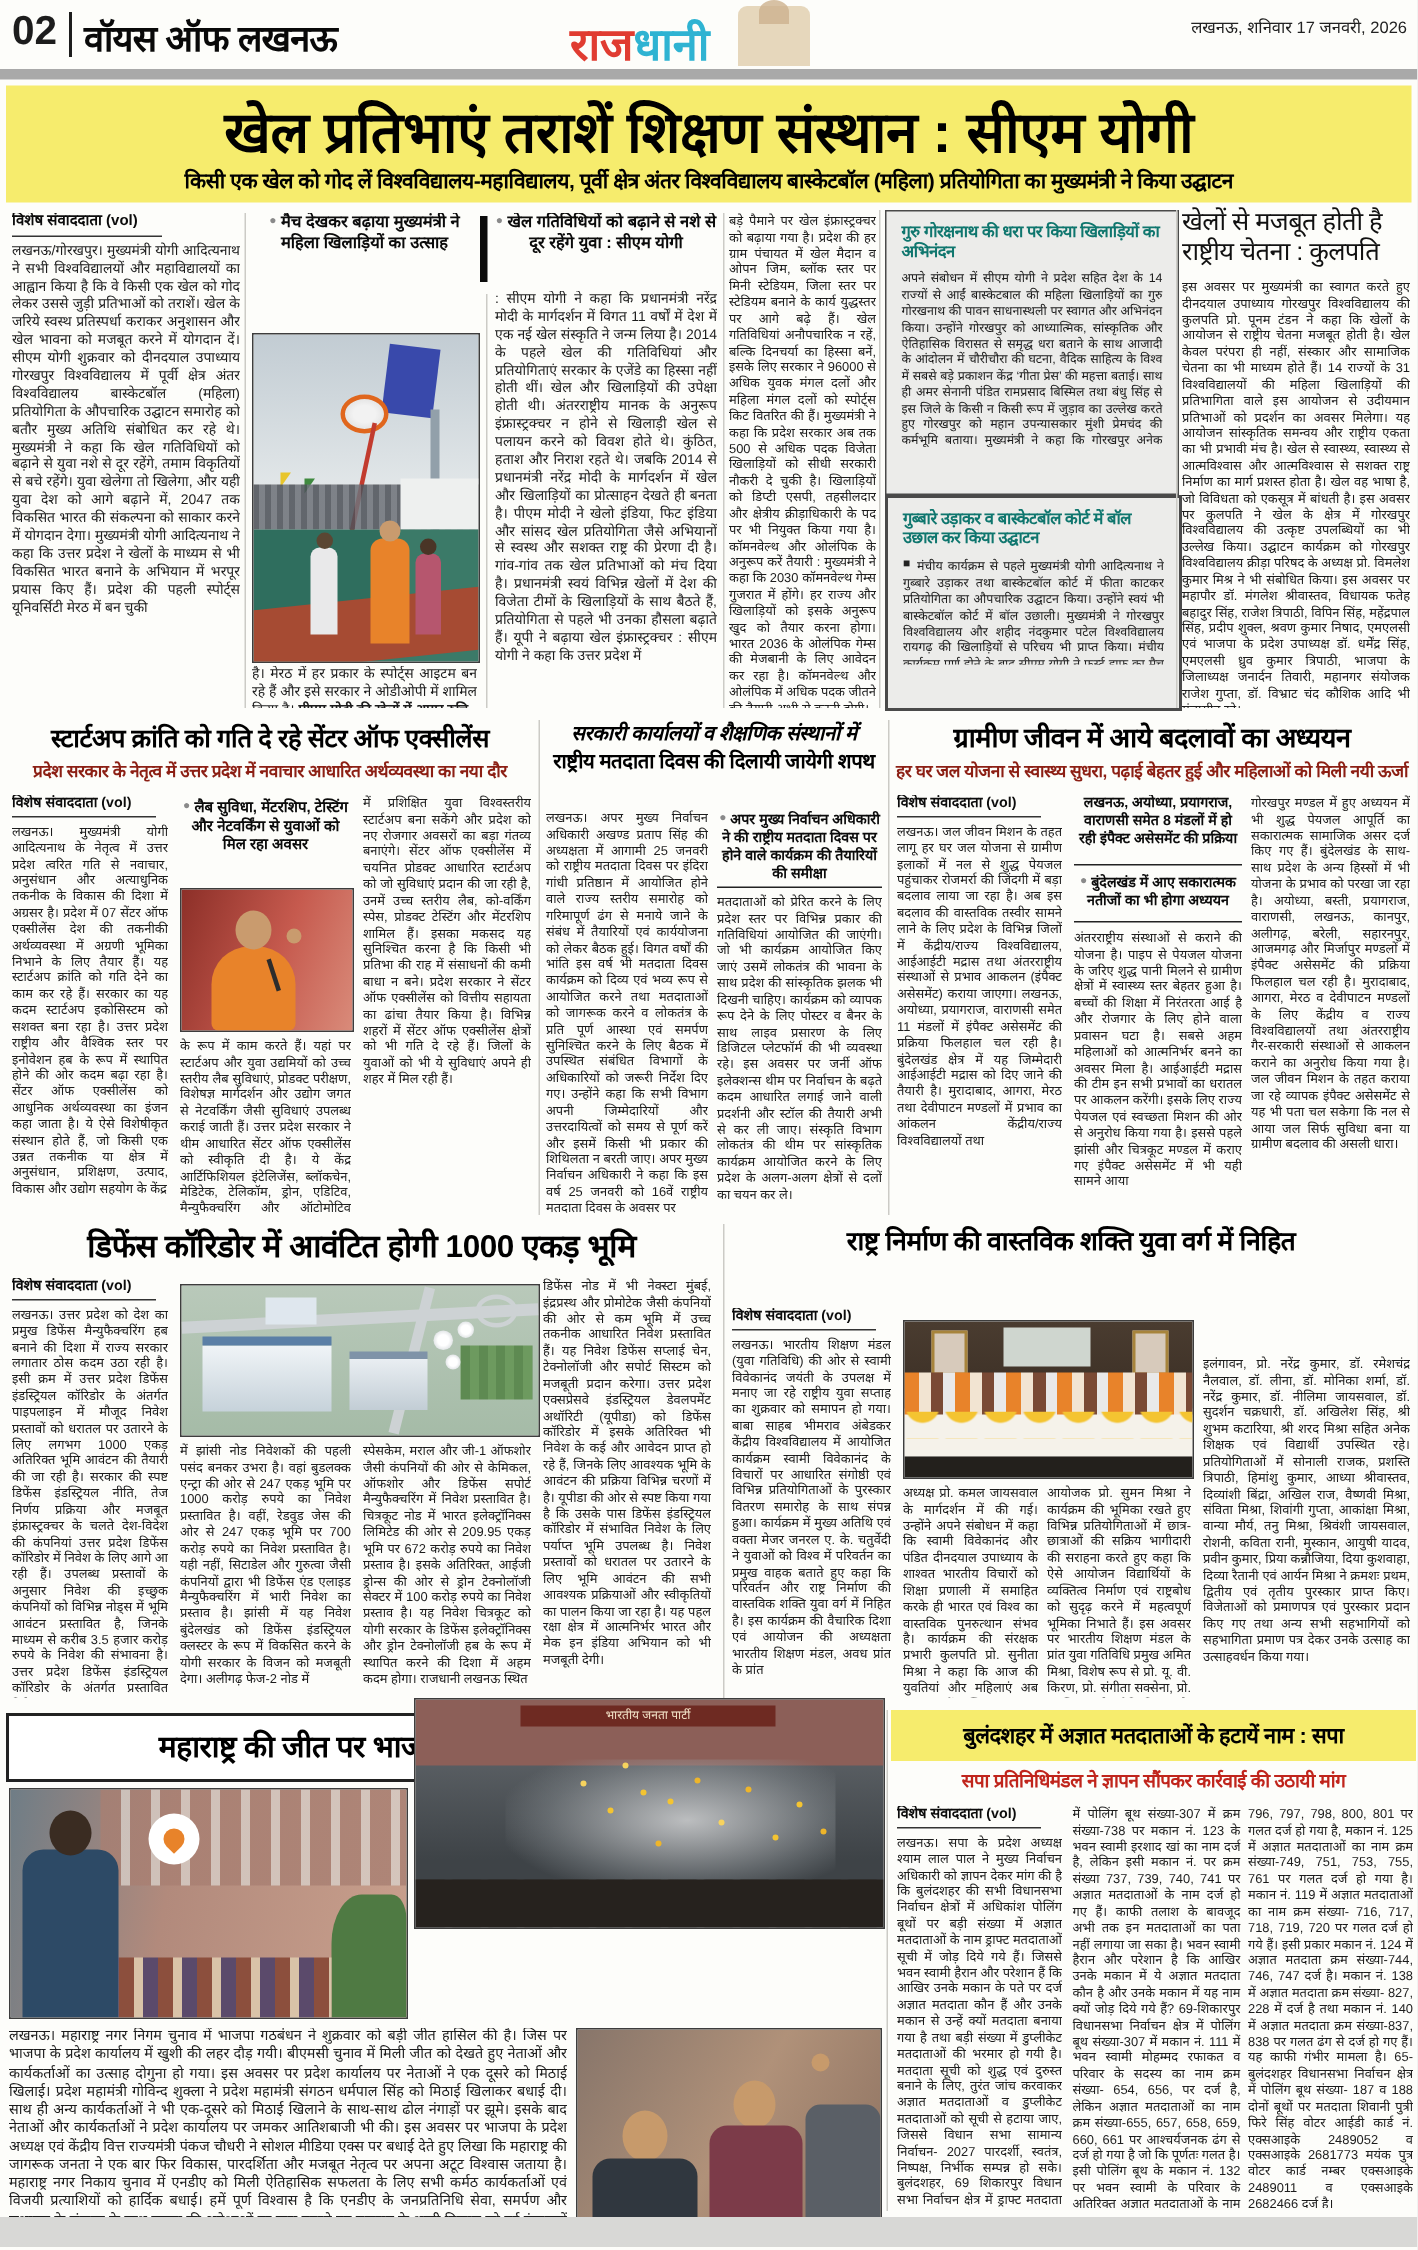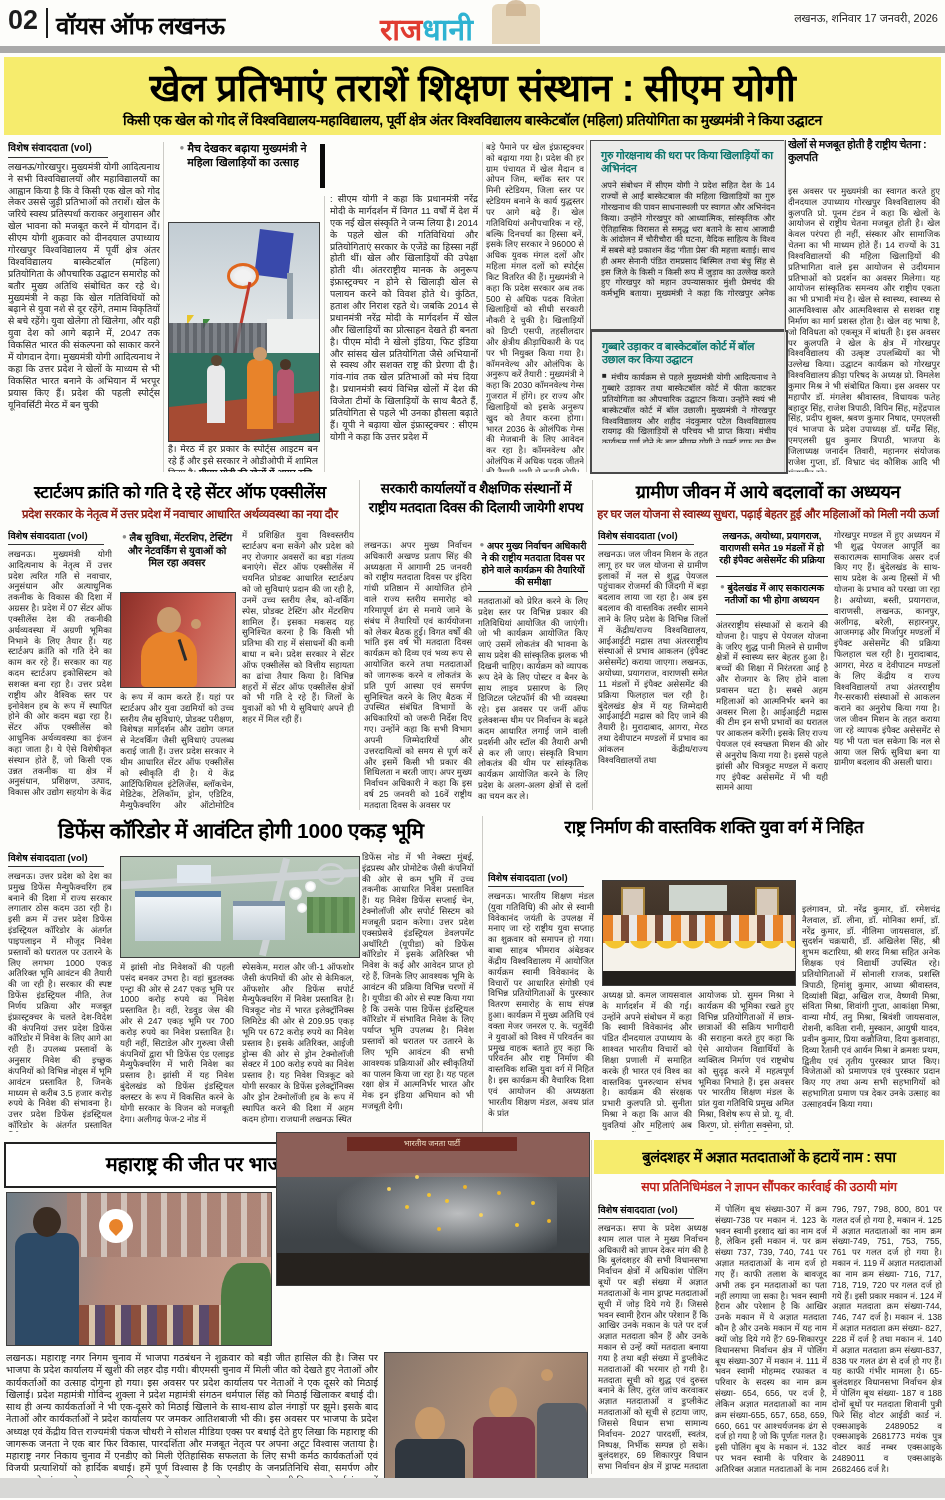--- a/index.html
+++ b/index.html
@@ -73,37 +73,41 @@
     <div class="abs" style="left:108px;top:146px;width:17px;height:54px;background:#b6566e;border-radius:6px 6px 0 0;"></div>
     <div class="abs" style="left:111px;top:136px;width:11px;height:11px;background:#4a3526;border-radius:50%;"></div>
   </div>
   <div class="abs jtxt" style="left:168px;top:444px;width:150px;height:28px;">
     <span>है। मेरठ में हर प्रकार के स्पोर्ट्स आइटम बन रहे हैं और इसे सरकार ने ओडीओपी में शामिल किया है।</span>
     <b>पीएम मोदी की खेलों में अपार रुचि</b>
   </div>
 
   <div class="abs" style="left:320px;top:144px;width:5px;height:44px;background:#0b0b0b;"></div>
 
+  <div class="abs bhead" style="left:330px;top:142px;width:148px;height:46px;font-size:11px;">
+    <span class="bdot">●</span>
+    <span>खेल गतिविधियों को बढ़ाने से नशे से दूर रहेंगे युवा : सीएम योगी</span>
+  </div>
   <div class="abs jtxt" style="left:330px;top:194px;width:148px;height:278px;">: सीएम योगी ने कहा कि प्रधानमंत्री नरेंद्र मोदी के मार्गदर्शन में विगत 11 वर्षों में देश में एक नई खेल संस्कृति ने जन्म लिया है। 2014 के पहले खेल की गतिविधियां और प्रतियोगिताएं सरकार के एजेंडे का हिस्सा नहीं होती थीं। खेल और खिलाड़ियों की उपेक्षा होती थी। अंतरराष्ट्रीय मानक के अनुरूप इंफ्रास्ट्रक्चर न होने से खिलाड़ी खेल से पलायन करने को विवश होते थे। कुंठित, हताश और निराश रहते थे। जबकि 2014 से प्रधानमंत्री नरेंद्र मोदी के मार्गदर्शन में खेल और खिलाड़ियों का प्रोत्साहन देखते ही बनता है। पीएम मोदी ने खेलो इंडिया, फिट इंडिया और सांसद खेल प्रतियोगिता जैसे अभियानों से स्वस्थ और सशक्त राष्ट्र की प्रेरणा दी है। गांव-गांव तक खेल प्रतिभाओं को मंच दिया है। प्रधानमंत्री स्वयं विभिन्न खेलों में देश की विजेता टीमों के खिलाड़ियों के साथ बैठते हैं, प्रतियोगिता से पहले भी उनका हौसला बढ़ाते हैं। यूपी ने बढ़ाया खेल इंफ्रास्ट्रक्चर : सीएम योगी ने कहा कि उत्तर प्रदेश में</div>
 
   <div class="abs jtxt sm" style="left:486px;top:142px;width:98px;height:330px;">बड़े पैमाने पर खेल इंफ्रास्ट्रक्चर को बढ़ाया गया है। प्रदेश की हर ग्राम पंचायत में खेल मैदान व ओपन जिम, ब्लॉक स्तर पर मिनी स्टेडियम, जिला स्तर पर स्टेडियम बनाने के कार्य युद्धस्तर पर आगे बढ़े हैं। खेल गतिविधियां अनौपचारिक न रहें, बल्कि दिनचर्या का हिस्सा बनें, इसके लिए सरकार ने 96000 से अधिक युवक मंगल दलों और महिला मंगल दलों को स्पोर्ट्स किट वितरित की हैं। मुख्यमंत्री ने कहा कि प्रदेश सरकार अब तक 500 से अधिक पदक विजेता खिलाड़ियों को सीधी सरकारी नौकरी दे चुकी है। खिलाड़ियों को डिप्टी एसपी, तहसीलदार और क्षेत्रीय क्रीड़ाधिकारी के पद पर भी नियुक्त किया गया है। कॉमनवेल्थ और ओलंपिक के अनुरूप करें तैयारी : मुख्यमंत्री ने कहा कि 2030 कॉमनवेल्थ गेम्स गुजरात में होंगे। हर राज्य और खिलाड़ियों को इसके अनुरूप खुद को तैयार करना होगा। भारत 2036 के ओलंपिक गेम्स की मेजबानी के लिए आवेदन कर रहा है। कॉमनवेल्थ और ओलंपिक में अधिक पदक जीतने की तैयारी अभी से करनी होगी।</div>
 
   <div class="storybox" style="left:590px;top:140px;width:174px;height:172px;">
     <div class="btitle">गुरु गोरक्षनाथ की धरा पर किया खिलाड़ियों का अभिनंदन</div>
     <div class="btext" style="height:118px;overflow:hidden;">अपने संबोधन में सीएम योगी ने प्रदेश सहित देश के 14 राज्यों से आईं बास्केटबाल की महिला खिलाड़ियों का गुरु गोरखनाथ की पावन साधनास्थली पर स्वागत और अभिनंदन किया। उन्होंने गोरखपुर को आध्यात्मिक, सांस्कृतिक और ऐतिहासिक विरासत से समृद्ध धरा बताने के साथ आजादी के आंदोलन में चौरीचौरा की घटना, वैदिक साहित्य के विश्व में सबसे बड़े प्रकाशन केंद्र ‘गीता प्रेस’ की महत्ता बताई। साथ ही अमर सेनानी पंडित रामप्रसाद बिस्मिल तथा बंधु सिंह से इस जिले के किसी न किसी रूप में जुड़ाव का उल्लेख करते हुए गोरखपुर को महान उपन्यासकार मुंशी प्रेमचंद की कर्मभूमि बताया। मुख्यमंत्री ने कहा कि गोरखपुर अनेक विभूतियों की पावन धरा है। मंचीय कार्यक्रम के दौरान मुख्यमंत्री ने गोरखपुर विश्वविद्यालय क्रीड़ा परिषद की खेल विवरणिका का विमोचन भी किया।</div>
   </div>
   <div class="storybox" style="left:590px;top:330px;width:174px;height:124px;border-width:2px;">
     <div class="btitle">गुब्बारे उड़ाकर व बास्केटबॉल कोर्ट में बॉल उछाल कर किया उद्घाटन</div>
     <div class="btext" style="height:72px;overflow:hidden;">
       <span class="bdot" style="color:#222;">■</span>
       <span>मंचीय कार्यक्रम से पहले मुख्यमंत्री योगी आदित्यनाथ ने गुब्बारे उड़ाकर तथा बास्केटबॉल कोर्ट में फीता काटकर प्रतियोगिता का औपचारिक उद्घाटन किया। उन्होंने स्वयं भी बास्केटबॉल कोर्ट में बॉल उछाली। मुख्यमंत्री ने गोरखपुर विश्वविद्यालय और शहीद नंदकुमार पटेल विश्वविद्यालय रायगढ़ की खिलाड़ियों से परिचय भी प्राप्त किया। मंचीय कार्यक्रम पूर्ण होने के बाद सीएम योगी ने फर्स्ट हाफ का मैच देखा और ताली बजाकर खिलाड़ियों का उत्साह बढ़ाया।</span>
     </div>
   </div>
 
-  <div class="abs" style="left:788px;top:138px;width:152px;height:44px;font-weight:bold;font-size:11px;line-height:1.2;letter-spacing:-0.4px;overflow:hidden;">
+  <div class="abs" style="left:788px;top:138px;width:152px;height:44px;font-weight:normal;font-size:17px;line-height:1.2;letter-spacing:-0.4px;overflow:hidden;">
     <span>खेलों से मजबूत होती है राष्ट्रीय चेतना : कुलपति</span>
   </div>
   <div class="abs jtxt sm" style="left:788px;top:186px;width:152px;height:286px;">इस अवसर पर मुख्यमंत्री का स्वागत करते हुए दीनदयाल उपाध्याय गोरखपुर विश्वविद्यालय की कुलपति प्रो. पूनम टंडन ने कहा कि खेलों के आयोजन से राष्ट्रीय चेतना मजबूत होती है। खेल केवल परंपरा ही नहीं, संस्कार और सामाजिक चेतना का भी माध्यम होते हैं। 14 राज्यों के 31 विश्वविद्यालयों की महिला खिलाड़ियों की प्रतिभागिता वाले इस आयोजन से उदीयमान प्रतिभाओं को प्रदर्शन का अवसर मिलेगा। यह आयोजन सांस्कृतिक समन्वय और राष्ट्रीय एकता का भी प्रभावी मंच है। खेल से स्वास्थ्य, स्वास्थ्य से आत्मविश्वास और आत्मविश्वास से सशक्त राष्ट्र निर्माण का मार्ग प्रशस्त होता है। खेल वह भाषा है, जो विविधता को एकसूत्र में बांधती है। इस अवसर पर कुलपति ने खेल के क्षेत्र में गोरखपुर विश्वविद्यालय की उत्कृष्ट उपलब्धियों का भी उल्लेख किया। उद्घाटन कार्यक्रम को गोरखपुर विश्वविद्यालय क्रीड़ा परिषद के अध्यक्ष प्रो. विमलेश कुमार मिश्र ने भी संबोधित किया। इस अवसर पर महापौर डॉ. मंगलेश श्रीवास्तव, विधायक फतेह बहादुर सिंह, राजेश त्रिपाठी, विपिन सिंह, महेंद्रपाल सिंह, प्रदीप शुक्ल, श्रवण कुमार निषाद, एमएलसी एवं भाजपा के प्रदेश उपाध्यक्ष डॉ. धर्मेंद्र सिंह, एमएलसी ध्रुव कुमार त्रिपाठी, भाजपा के जिलाध्यक्ष जनार्दन तिवारी, महानगर संयोजक राजेश गुप्ता, डॉ. विभ्राट चंद कौशिक आदि भी मंचासीन रहे।</div>
 
   <div class="vr" style="left:163px;top:142px;height:330px;"></div>
   <div class="vr" style="left:324px;top:196px;height:276px;"></div>
   <div class="vr" style="left:482px;top:142px;height:330px;"></div>
   <div class="vr" style="left:586px;top:140px;height:332px;"></div>
   <div class="vr" style="left:784px;top:140px;height:332px;"></div>
 
@@ -121,38 +125,38 @@
     <div class="abs" style="left:0;top:0;width:114px;height:94px;background:linear-gradient(110deg,#8c2f28,#c65a4e 55%,#d98b7a);"></div>
     <div class="abs" style="left:20px;top:38px;width:56px;height:56px;background:#e8832a;border-radius:45% 45% 8% 8%;"></div>
     <div class="abs" style="left:36px;top:14px;width:24px;height:26px;background:#c99b6e;border-radius:50%;"></div>
     <div class="abs" style="left:70px;top:26px;width:10px;height:10px;background:#c99b6e;border-radius:50%;"></div>
     <div class="abs" style="left:60px;top:46px;width:3px;height:22px;background:#2c2c2c;transform:rotate(-18deg);"></div>
   </div>
   <div class="abs jtxt sm" style="left:120px;top:692px;width:114px;height:118px;">के रूप में काम करते हैं। यहां पर स्टार्टअप और युवा उद्यमियों को उच्च स्तरीय लैब सुविधाएं, प्रोडक्ट परीक्षण, विशेषज्ञ मार्गदर्शन और उद्योग जगत से नेटवर्किंग जैसी सुविधाएं उपलब्ध कराई जाती हैं। उत्तर प्रदेश सरकार ने थीम आधारित सेंटर ऑफ एक्सीलेंस को स्वीकृति दी है। ये केंद्र आर्टिफिशियल इंटेलिजेंस, ब्लॉकचेन, मेडिटेक, टेलिकॉम, ड्रोन, एडिटिव, मैन्युफैक्चरिंग और ऑटोमोटिव टेक्नोलॉजी जैसे क्षेत्रों पर केंद्रित हैं। इन अत्याधुनिक क्षेत्रों</div>
   <div class="abs jtxt sm" style="left:242px;top:530px;width:112px;height:280px;">में प्रशिक्षित युवा विश्वस्तरीय स्टार्टअप बना सकेंगे और प्रदेश को नए रोजगार अवसरों का बड़ा गंतव्य बनाएंगे। सेंटर ऑफ एक्सीलेंस में चयनित प्रोडक्ट आधारित स्टार्टअप को जो सुविधाएं प्रदान की जा रही है, उनमें उच्च स्तरीय लैब, को-वर्किंग स्पेस, प्रोडक्ट टेस्टिंग और मेंटरशिप शामिल हैं। इसका मकसद यह सुनिश्चित करना है कि किसी भी प्रतिभा की राह में संसाधनों की कमी बाधा न बने। प्रदेश सरकार ने सेंटर ऑफ एक्सीलेंस को वित्तीय सहायता का ढांचा तैयार किया है। विभिन्न शहरों में सेंटर ऑफ एक्सीलेंस क्षेत्रों को भी गति दे रहे हैं। जिलों के युवाओं को भी ये सुविधाएं अपने ही शहर में मिल रही हैं।</div>
 
   <div class="vr" style="left:359px;top:480px;height:330px;"></div>
-  <div class="abs hl" style="left:364px;top:479px;width:224px;font-size:13.5px;">सरकारी कार्यालयों व शैक्षणिक संस्थानों में</div>
+  <div class="abs hl" style="left:364px;top:479px;width:224px;font-size:13.5px;font-style:italic;">सरकारी कार्यालयों व शैक्षणिक संस्थानों में</div>
   <div class="abs hl" style="left:364px;top:498px;width:224px;font-size:13.5px;">राष्ट्रीय मतदाता दिवस की दिलायी जायेगी शपथ</div>
   <div class="abs jtxt sm" style="left:364px;top:540px;width:108px;height:270px;">लखनऊ। अपर मुख्य निर्वाचन अधिकारी अखण्ड प्रताप सिंह की अध्यक्षता में आगामी 25 जनवरी को राष्ट्रीय मतदाता दिवस पर इंदिरा गांधी प्रतिष्ठान में आयोजित होने वाले राज्य स्तरीय समारोह को गरिमापूर्ण ढंग से मनाये जाने के संबंध में तैयारियों एवं कार्ययोजना को लेकर बैठक हुई। विगत वर्षों की भांति इस वर्ष भी मतदाता दिवस कार्यक्रम को दिव्य एवं भव्य रूप से आयोजित करने तथा मतदाताओं को जागरूक करने व लोकतंत्र के प्रति पूर्ण आस्था एवं समर्पण सुनिश्चित करने के लिए बैठक में उपस्थित संबंधित विभागों के अधिकारियों को जरूरी निर्देश दिए गए। उन्होंने कहा कि सभी विभाग अपनी जिम्मेदारियों और उत्तरदायित्वों को समय से पूर्ण करें और इसमें किसी भी प्रकार की शिथिलता न बरती जाए। अपर मुख्य निर्वाचन अधिकारी ने कहा कि इस वर्ष 25 जनवरी को 16वें राष्ट्रीय मतदाता दिवस के अवसर पर</div>
   <div class="abs bhead" style="left:478px;top:540px;width:110px;height:48px;font-size:9.5px;border-bottom:1.5px solid #222;padding-bottom:3px;">
     <span class="bdot">●</span>
     <span>अपर मुख्य निर्वाचन अधिकारी ने की राष्ट्रीय मतदाता दिवस पर होने वाले कार्यक्रम की तैयारियों की समीक्षा</span>
   </div>
   <div class="abs jtxt sm" style="left:478px;top:596px;width:110px;height:214px;">मतदाताओं को प्रेरित करने के लिए प्रदेश स्तर पर विभिन्न प्रकार की गतिविधियां आयोजित की जाएंगी। जो भी कार्यक्रम आयोजित किए जाएं उसमें लोकतंत्र की भावना के साथ प्रदेश की सांस्कृतिक झलक भी दिखनी चाहिए। कार्यक्रम को व्यापक रूप देने के लिए पोस्टर व बैनर के साथ लाइव प्रसारण के लिए डिजिटल प्लेटफॉर्म की भी व्यवस्था रहे। इस अवसर पर जर्नी ऑफ इलेक्शन्स थीम पर निर्वाचन के बढ़ते कदम आधारित लगाई जाने वाली प्रदर्शनी और स्टॉल की तैयारी अभी से कर ली जाए। संस्कृति विभाग लोकतंत्र की थीम पर सांस्कृतिक कार्यक्रम आयोजित करने के लिए प्रदेश के अलग-अलग क्षेत्रों से दलों का चयन कर ले।</div>
 
   <div class="vr" style="left:592px;top:480px;height:330px;"></div>
   <div class="abs hl" style="left:596px;top:479px;width:344px;font-size:18px;">ग्रामीण जीवन में आये बदलावों का अध्ययन</div>
   <div class="abs hl" style="left:596px;top:506px;width:344px;font-size:11.5px;color:#8c1f14;">हर घर जल योजना से स्वास्थ्य सुधरा, पढ़ाई बेहतर हुई और महिलाओं को मिली नयी ऊर्जा</div>
   <div class="abs jtxt sm" style="left:598px;top:530px;width:110px;height:280px;">
     <span class="byline" style="font-size:9.5px;">विशेष संवाददाता (vol)</span>
     <div>लखनऊ। जल जीवन मिशन के तहत लागू हर घर जल योजना से ग्रामीण इलाकों में नल से शुद्ध पेयजल पहुंचाकर रोजमर्रा की जिंदगी में बड़ा बदलाव लाया जा रहा है। अब इस बदलाव की वास्तविक तस्वीर सामने लाने के लिए प्रदेश के विभिन्न जिलों में केंद्रीय/राज्य विश्वविद्यालय, आईआईटी मद्रास तथा अंतरराष्ट्रीय संस्थाओं से प्रभाव आकलन (इंपैक्ट असेसमेंट) कराया जाएगा। लखनऊ, अयोध्या, प्रयागराज, वाराणसी समेत 11 मंडलों में इंपैक्ट असेसमेंट की प्रक्रिया फिलहाल चल रही है। बुंदेलखंड क्षेत्र में यह जिम्मेदारी आईआईटी मद्रास को दिए जाने की तैयारी है। मुरादाबाद, आगरा, मेरठ तथा देवीपाटन मण्डलों में प्रभाव का आंकलन केंद्रीय/राज्य विश्वविद्यालयों तथा</div>
   </div>
   <div class="abs bhead" style="left:716px;top:530px;width:112px;height:44px;font-size:9.5px;border-bottom:1.5px solid #222;padding-bottom:2px;">
-    <span>लखनऊ, अयोध्या, प्रयागराज, वाराणसी समेत 19 मंडलों में हो रही इंपैक्ट असेसमेंट की प्रक्रिया</span>
+    <span>लखनऊ, अयोध्या, प्रयागराज, वाराणसी समेत 8 मंडलों में हो रही इंपैक्ट असेसमेंट की प्रक्रिया</span>
   </div>
   <div class="abs bhead" style="left:716px;top:582px;width:112px;height:30px;font-size:9.5px;border-bottom:1.5px solid #222;padding-bottom:2px;">
     <span class="bdot">●</span>
     <span>बुंदेलखंड में आए सकारात्मक नतीजों का भी होगा अध्ययन</span>
   </div>
   <div class="abs jtxt sm" style="left:716px;top:620px;width:112px;height:190px;">अंतरराष्ट्रीय संस्थाओं से कराने की योजना है। पाइप से पेयजल योजना के जरिए शुद्ध पानी मिलने से ग्रामीण क्षेत्रों में स्वास्थ्य स्तर बेहतर हुआ है। बच्चों की शिक्षा में निरंतरता आई है और रोजगार के लिए होने वाला प्रवासन घटा है। सबसे अहम महिलाओं को आत्मनिर्भर बनने का अवसर मिला है। आईआईटी मद्रास की टीम इन सभी प्रभावों का धरातल पर आकलन करेंगी। इसके लिए राज्य पेयजल एवं स्वच्छता मिशन की ओर से अनुरोध किया गया है। इससे पहले झांसी और चित्रकूट मण्डल में कराए गए इंपैक्ट असेसमेंट में भी यही सामने आया</div>
   <div class="abs jtxt sm" style="left:834px;top:530px;width:106px;height:280px;">गोरखपुर मण्डल में हुए अध्ययन में भी शुद्ध पेयजल आपूर्ति का सकारात्मक सामाजिक असर दर्ज किए गए हैं। बुंदेलखंड के साथ-साथ प्रदेश के अन्य हिस्सों में भी योजना के प्रभाव को परखा जा रहा है। अयोध्या, बस्ती, प्रयागराज, वाराणसी, लखनऊ, कानपुर, अलीगढ़, बरेली, सहारनपुर, आजमगढ़ और मिर्जापुर मण्डलों में इंपैक्ट असेसमेंट की प्रक्रिया फिलहाल चल रही है। मुरादाबाद, आगरा, मेरठ व देवीपाटन मण्डलों के लिए केंद्रीय व राज्य विश्वविद्यालयों तथा अंतरराष्ट्रीय गैर-सरकारी संस्थाओं से आकलन कराने का अनुरोध किया गया है। जल जीवन मिशन के तहत कराया जा रहे व्यापक इंपैक्ट असेसमेंट से यह भी पता चल सकेगा कि नल से आया जल सिर्फ सुविधा बना या ग्रामीण बदलाव की असली धारा।</div>
 
   <div class="abs hl" style="left:4px;top:816px;width:474px;font-size:21px;">डिफेंस कॉरिडोर में आवंटित होगी 1000 एकड़ भूमि</div>
   <div class="abs jtxt sm" style="left:8px;top:852px;width:104px;height:280px;">

